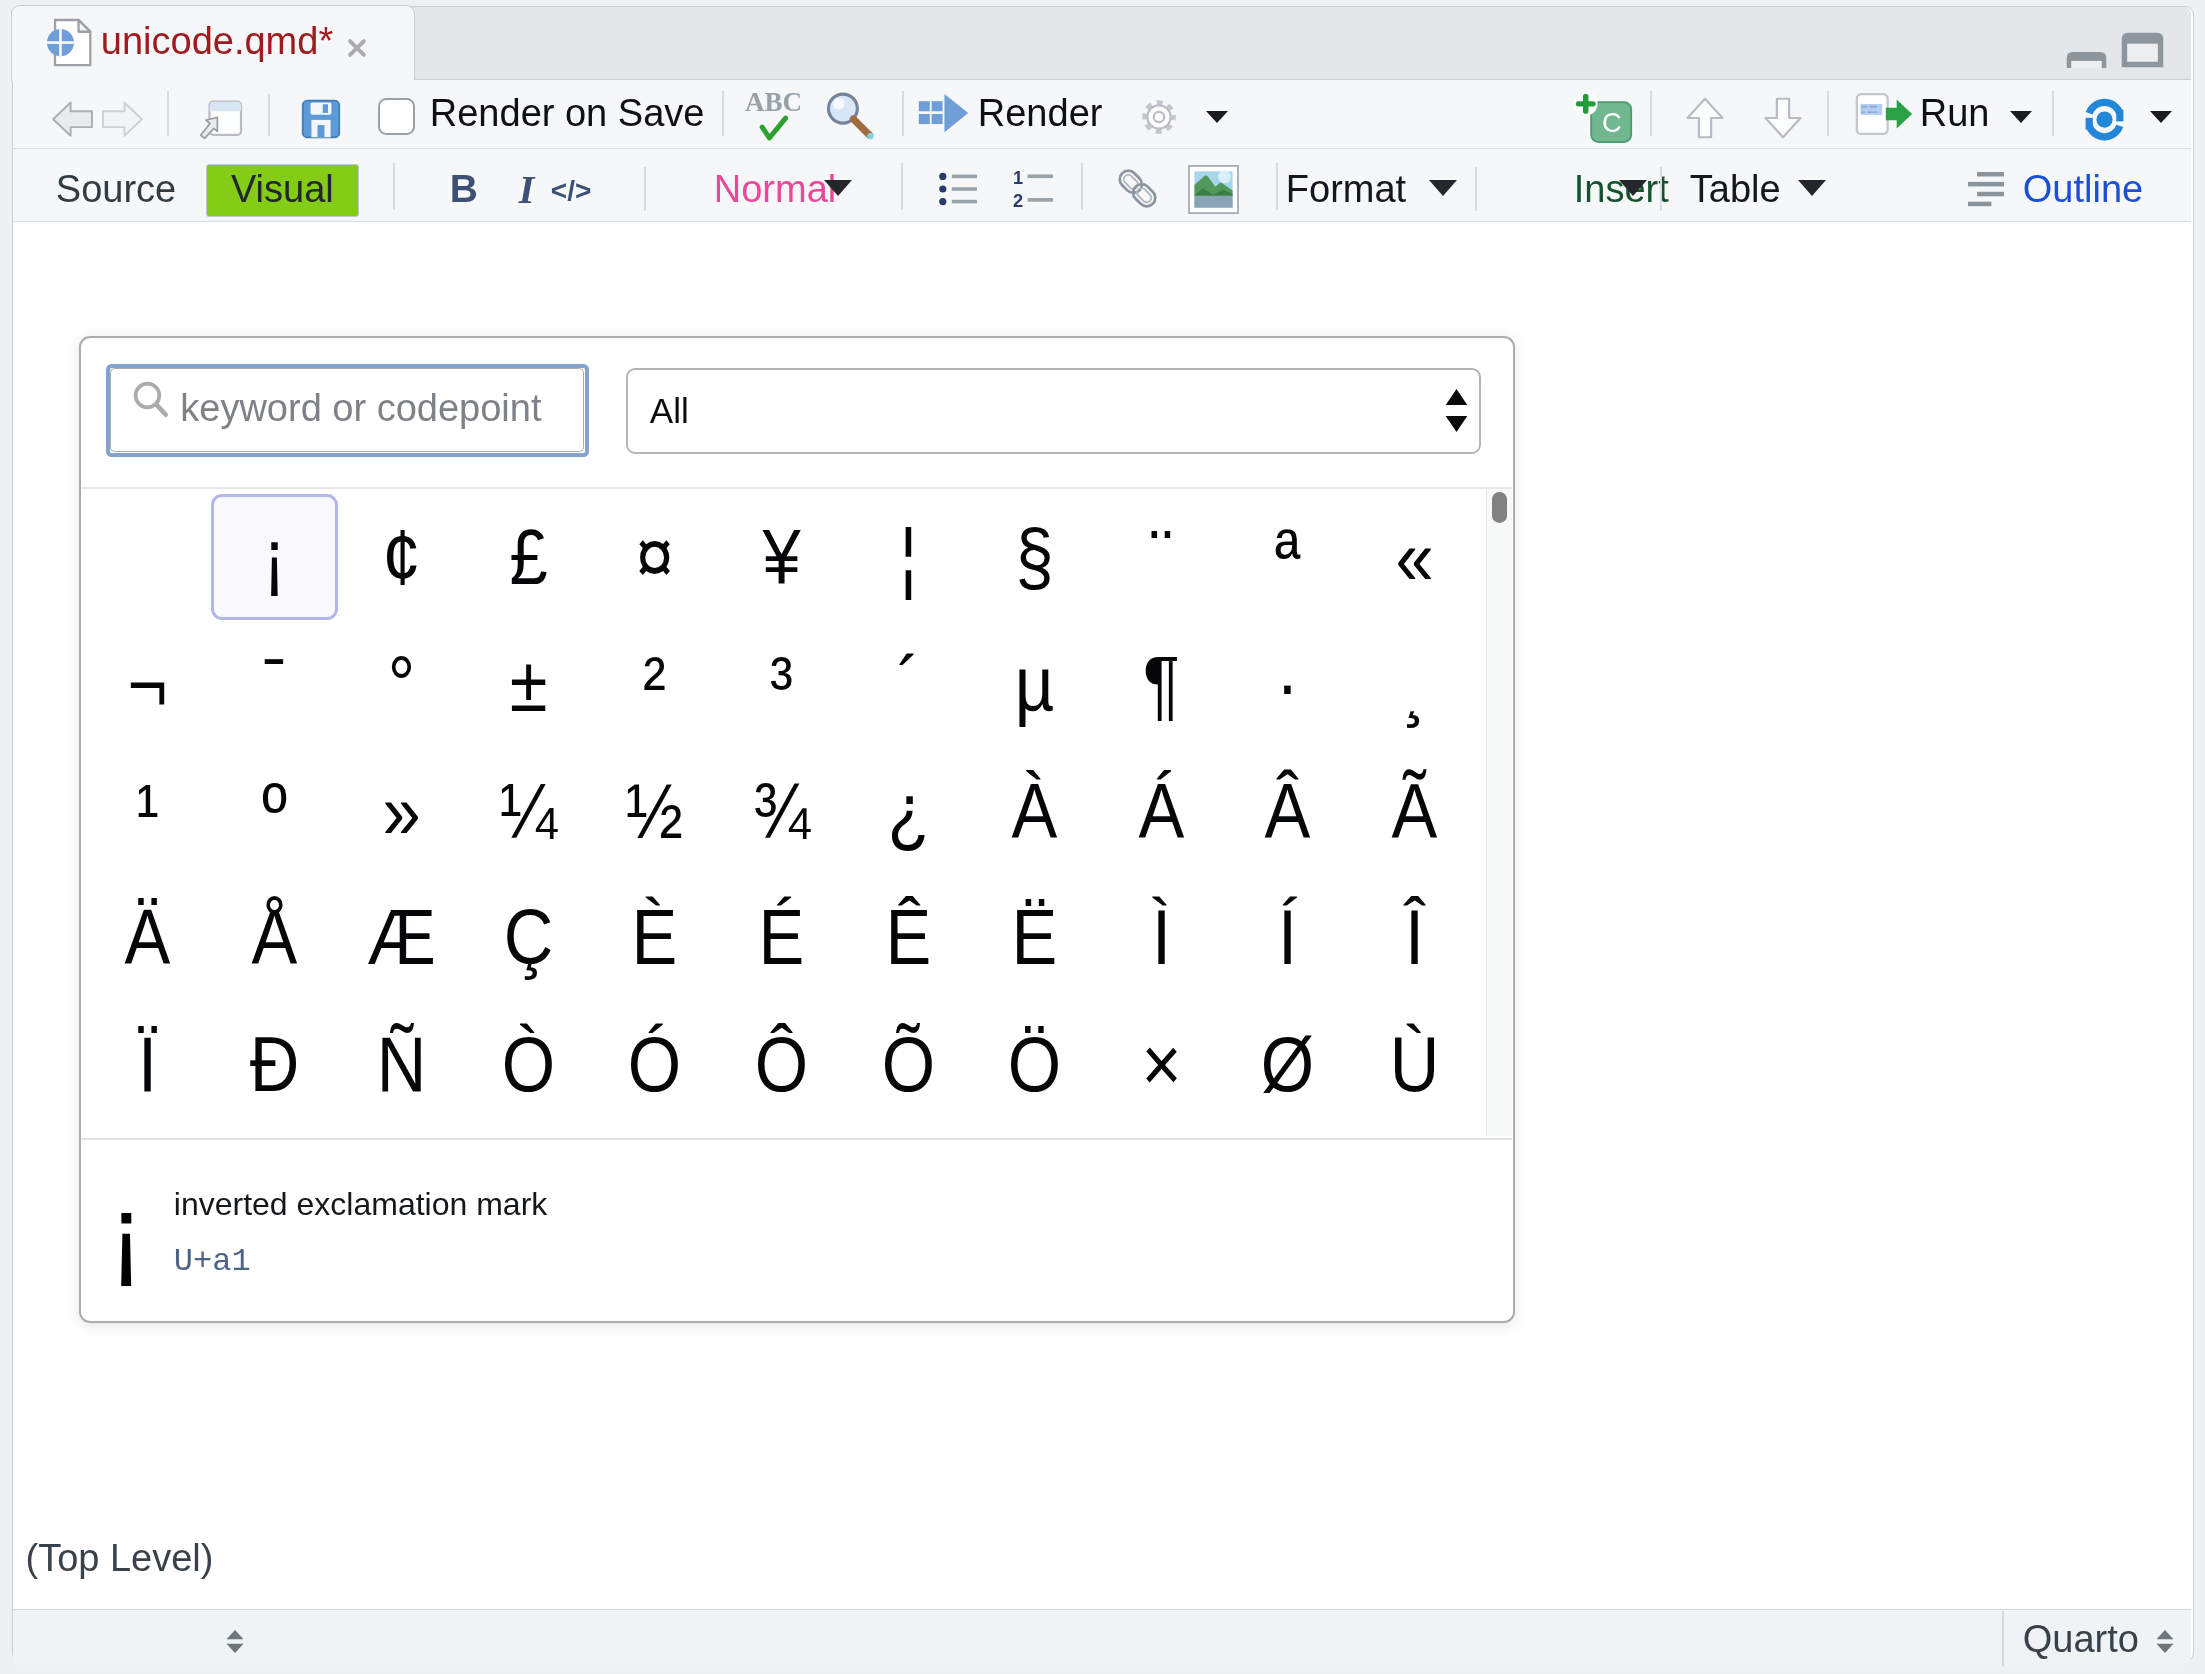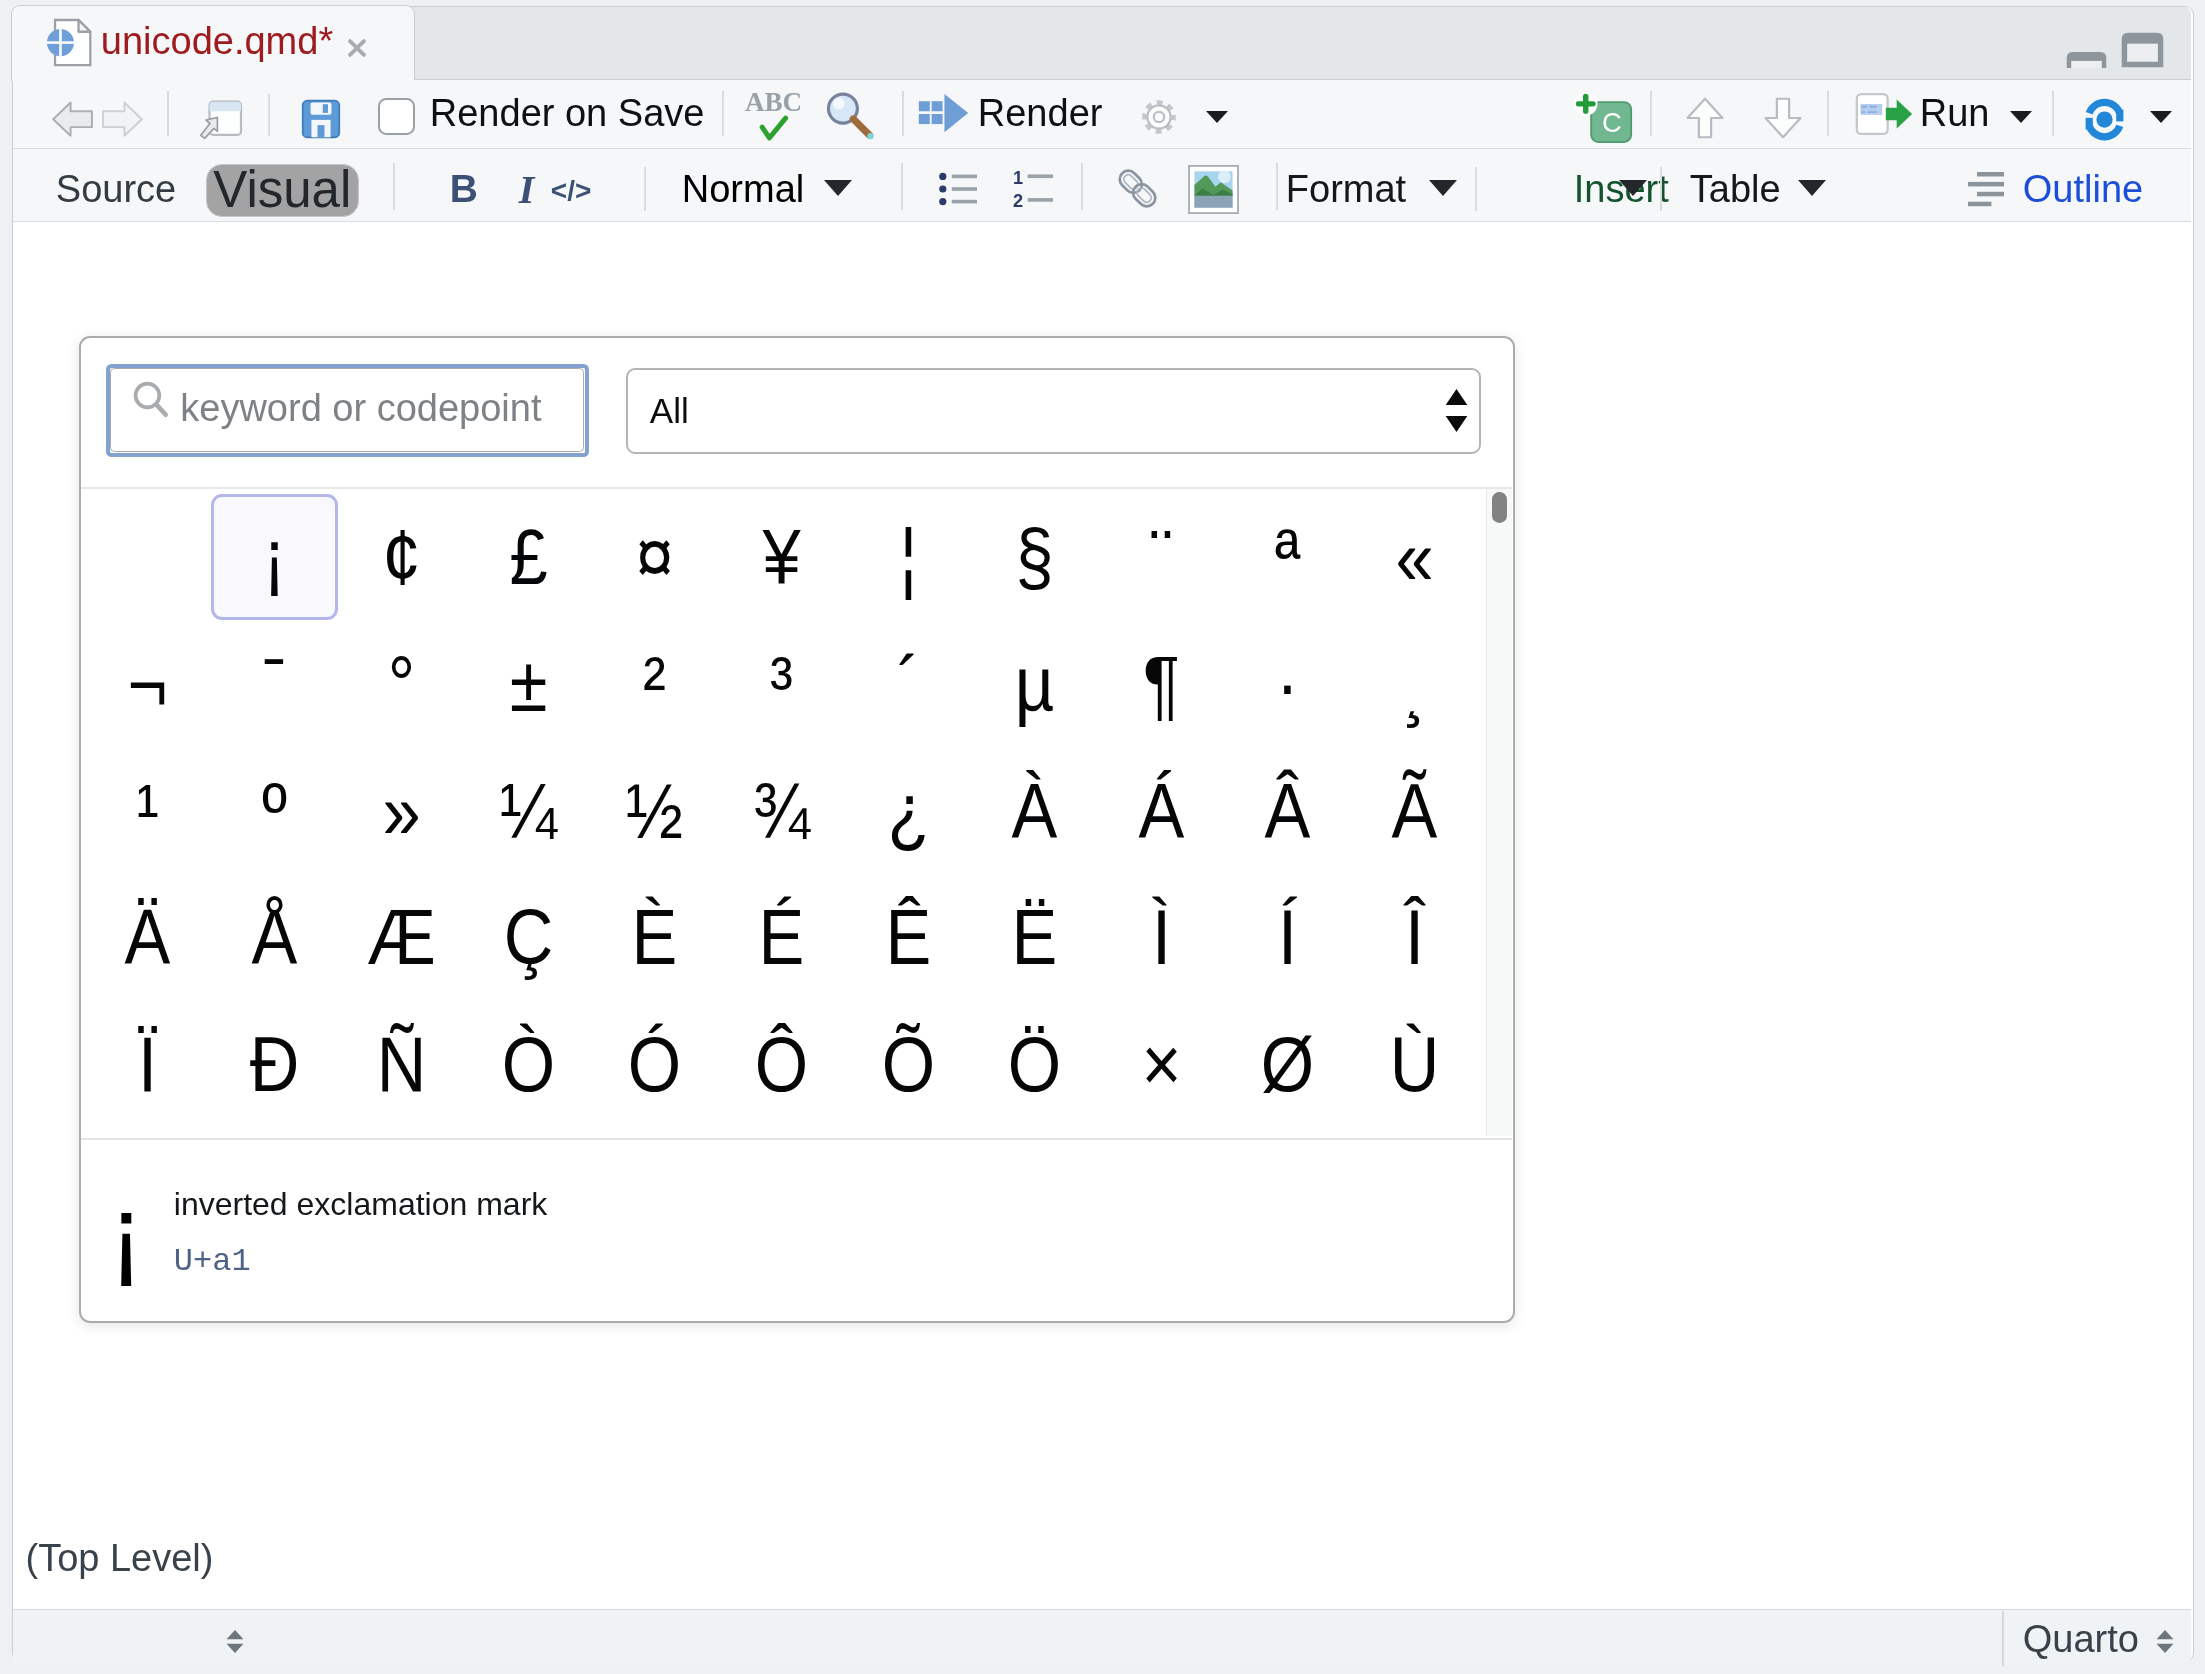--- a/index.html
+++ b/index.html
@@ -147,27 +147,27 @@
       <path d="M10 17 A 18 18 0 0 1 44 17" fill="none" stroke="#2287d8" stroke-width="8"></path>
       <path d="M44 13 L44 26" stroke="#2287d8" stroke-width="8"></path>
       <path d="M44 31 A 18 18 0 0 1 10 31" fill="none" stroke="#2287d8" stroke-width="8"></path>
       <path d="M10 35 L10 22" stroke="#2287d8" stroke-width="8"></path>
     </svg>
     <div class="caret" style="left:2137px;top:104px"></div>
   </div>
   <div id="tb2" class="abs"></div>
   <div class="grp">
     <div class="lbl" style="left:43px;top:161px;color:#343c43">Source</div>
-    <div class="abs" style="left:193px;top:157px;width:153px;height:53px;background:#a3a3a3;border:1.8px solid #c3c7cb;border-radius:16px;text-align:center;line-height:49px;font-size:51px;color:#22272b">Visual</div>
+    <div class="abs" style="left:193px;top:157px;width:153px;height:53px;background:#84cc16;border:1.8px solid #c3c7cb;border-radius:3px;text-align:center;line-height:49px;font-size:38px;color:#22272b">Visual</div>
     <div class="sep" style="left:380px;top:156px;height:47px"></div>
     <div class="abs" style="left:437px;top:160px;font-size:39px;font-weight:bold;color:#3c5175">B</div>
     <div class="abs" style="left:506px;top:159px;font-size:40px;font-weight:bold;font-style:italic;color:#3c5175;font-family:'Liberation Serif',serif">I</div>
     <div class="abs" style="left:538px;top:168px;font-size:28px;font-weight:bold;color:#3c5175">&lt;/&gt;</div>
     <div class="sep" style="left:631px;top:160px;height:44px"></div>
-    <div class="lbl" style="left:669px;top:161px;color:#000000">Normal</div>
+    <div class="lbl" style="left:701px;top:161px;color:#ec4899">Normal</div>
     <div class="caret" style="left:811px;top:173px;border-left-width:14.5px;border-right-width:14.5px;border-top-width:16.4px;border-top-color:#23272b"></div>
     <div class="sep" style="left:888px;top:156px;height:47px"></div>
 
     <svg class="abs" style="left:926px;top:164px" width="40" height="36" viewBox="0 0 44 40">
       <circle cx="4" cy="6" r="4" fill="#2a3a6b"></circle>
         <circle cx="4" cy="20" r="4" fill="#2a3a6b"></circle>
         <circle cx="4" cy="34" r="4" fill="#2a3a6b"></circle>
       <rect x="14" y="4" width="28" height="4" fill="#9aa2aa"></rect>
         <rect x="14" y="18" width="28" height="4" fill="#9aa2aa"></rect>
         <rect x="14" y="32" width="28" height="4" fill="#9aa2aa"></rect>

